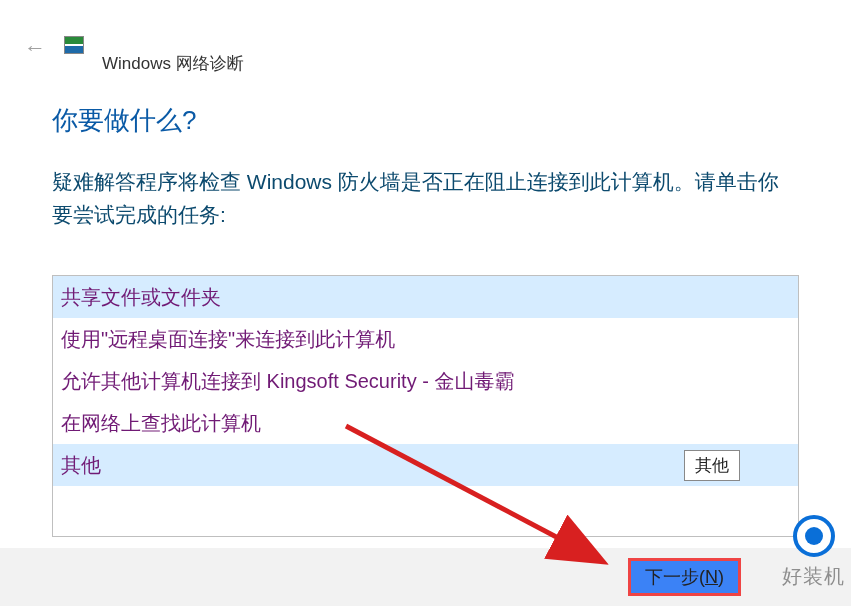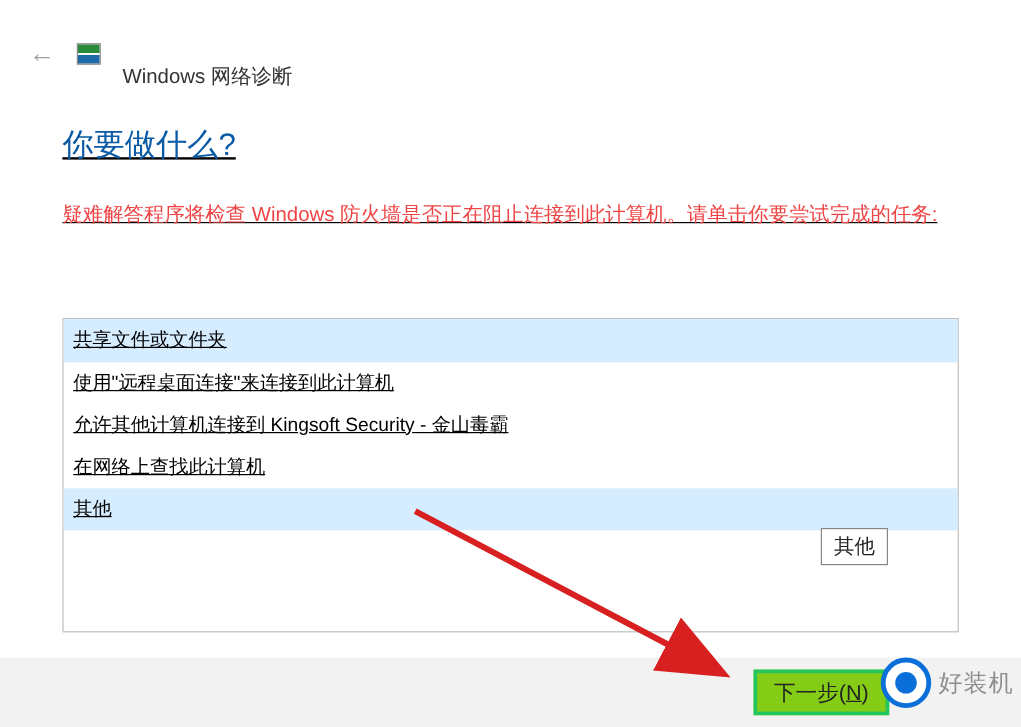--- a/index.html
+++ b/index.html
@@ -30,43 +30,42 @@
       border: 1px solid #888;
       display: inline-block;
     }
     .window-title {
       font-size: 17px;
       color: #333;
       margin-top: 38px;
     }
     .content {
       padding: 28px 52px 12px 52px;
-      text-decoration: underline;
     }
     .question {
       font-size: 26px;
       color: #0a5aa6;
       margin-bottom: 28px;
     }
     .description {
-      font-size: 17px;
-      color: #ef4444;
+      font-size: 21px;
+      color: #0c4a6e;
       line-height: 1.55;
-      margin-bottom: 73px;
+      margin-bottom: 44px;
     }
     .options-box {
       border: 1px solid #bfbfbf;
       height: 262px;
       position: relative;
       background: #fff;
     }
     .option-item {
       padding: 4px 8px;
-      font-size: 16px;
-      color: #000000;
+      font-size: 20px;
+      color: #701a75;
       cursor: default;
       line-height: 1.7;
     }
     .option-item.selected {
       background: #d6ecff;
     }
     .tooltip {
       position: absolute;
       right: 58px;
       top: 174px;
@@ -82,22 +81,22 @@
       right: 0;
       bottom: 0;
       height: 58px;
       background: #f2f2f2;
       display: flex;
       align-items: center;
       justify-content: flex-end;
       padding-right: 110px;
     }
     .next-button {
-      border: 3px solid #22c55e;
-      background: #84cc16;
+      border: 3px solid #ef4444;
+      background: #3b82f6;
       padding: 4px 14px;
       font-size: 18px;
       color: #222;
       font-family: inherit;
       cursor: pointer;
     }
     .next-button .underline {
       text-decoration: underline;
     }
     .annotation-arrow {
@@ -106,20 +105,21 @@
       z-index: 10;
     }
     .watermark {
       position: absolute;
       right: 6px;
       bottom: 16px;
       display: flex;
       align-items: center;
       gap: 6px;
       z-index: 15;
+      flex-direction: column;
     }
     .wm-circle {
       width: 42px;
       height: 42px;
       border-radius: 50%;
       border: 4px solid #0a6fd8;
       background: #fff;
       display: flex;
       align-items: center;
       justify-content: center;

